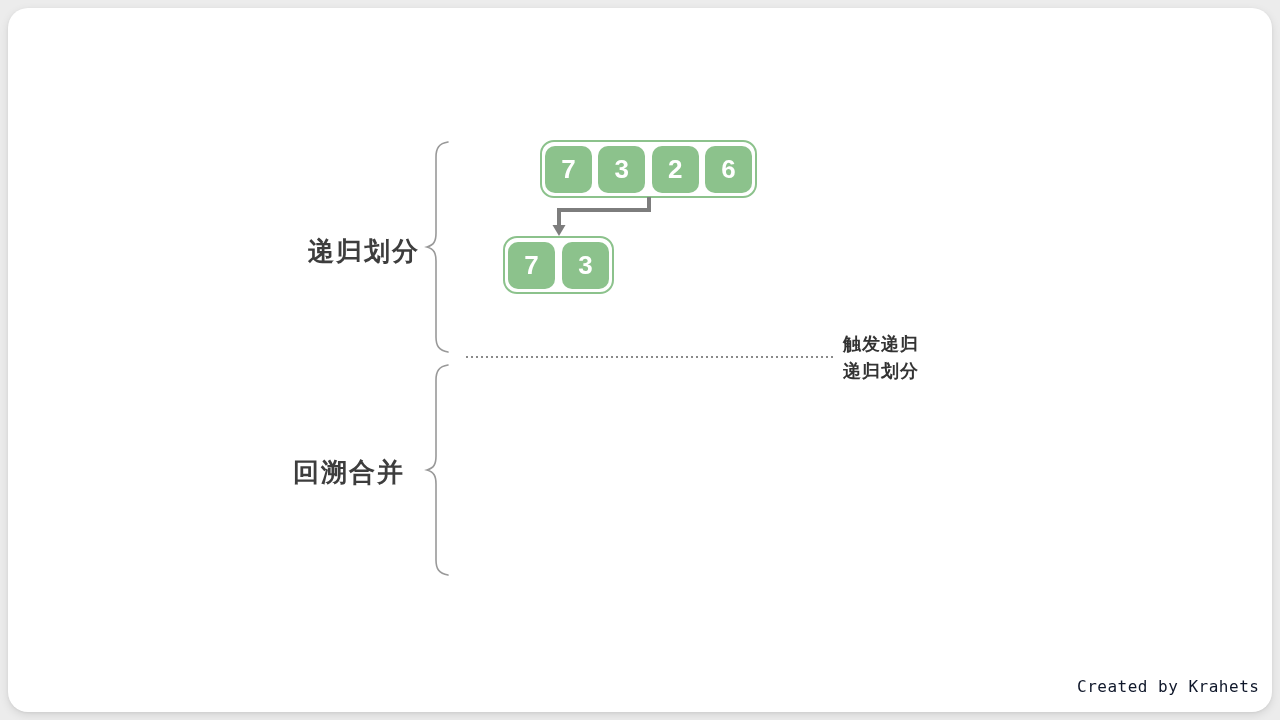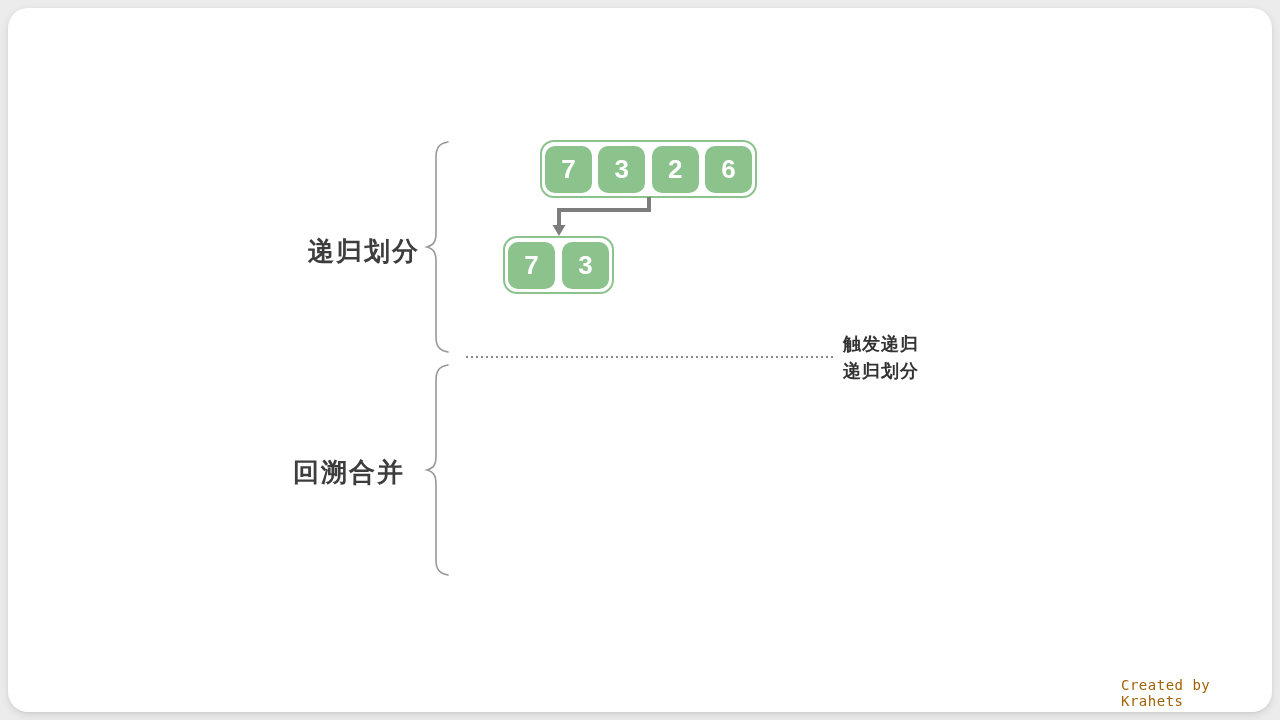--- a/index.html
+++ b/index.html
@@ -70,24 +70,23 @@
     font-size: 18px;
     font-weight: 700;
     color: #333333;
     line-height: 27px;
     letter-spacing: 1px;
     white-space: nowrap;
   }
   .watermark {
     left: 1077px; top: 677px;
     font-family: "DejaVu Sans Mono", "Liberation Mono", monospace;
-    font-size: 14px;
-    color: #a16207;
+    font-size: 16px;
+    color: #0f172a;
     letter-spacing: 0.5px;
-    margin-left: 44px;
   }
 </style>
 </head>
 <body>
 
 <div class="card"></div>
 
 <div class="abs phase-label label-divide">递归划分</div>
 
 <svg class="abs brace-divide" width="26" height="212" viewBox="0 0 26 212">

